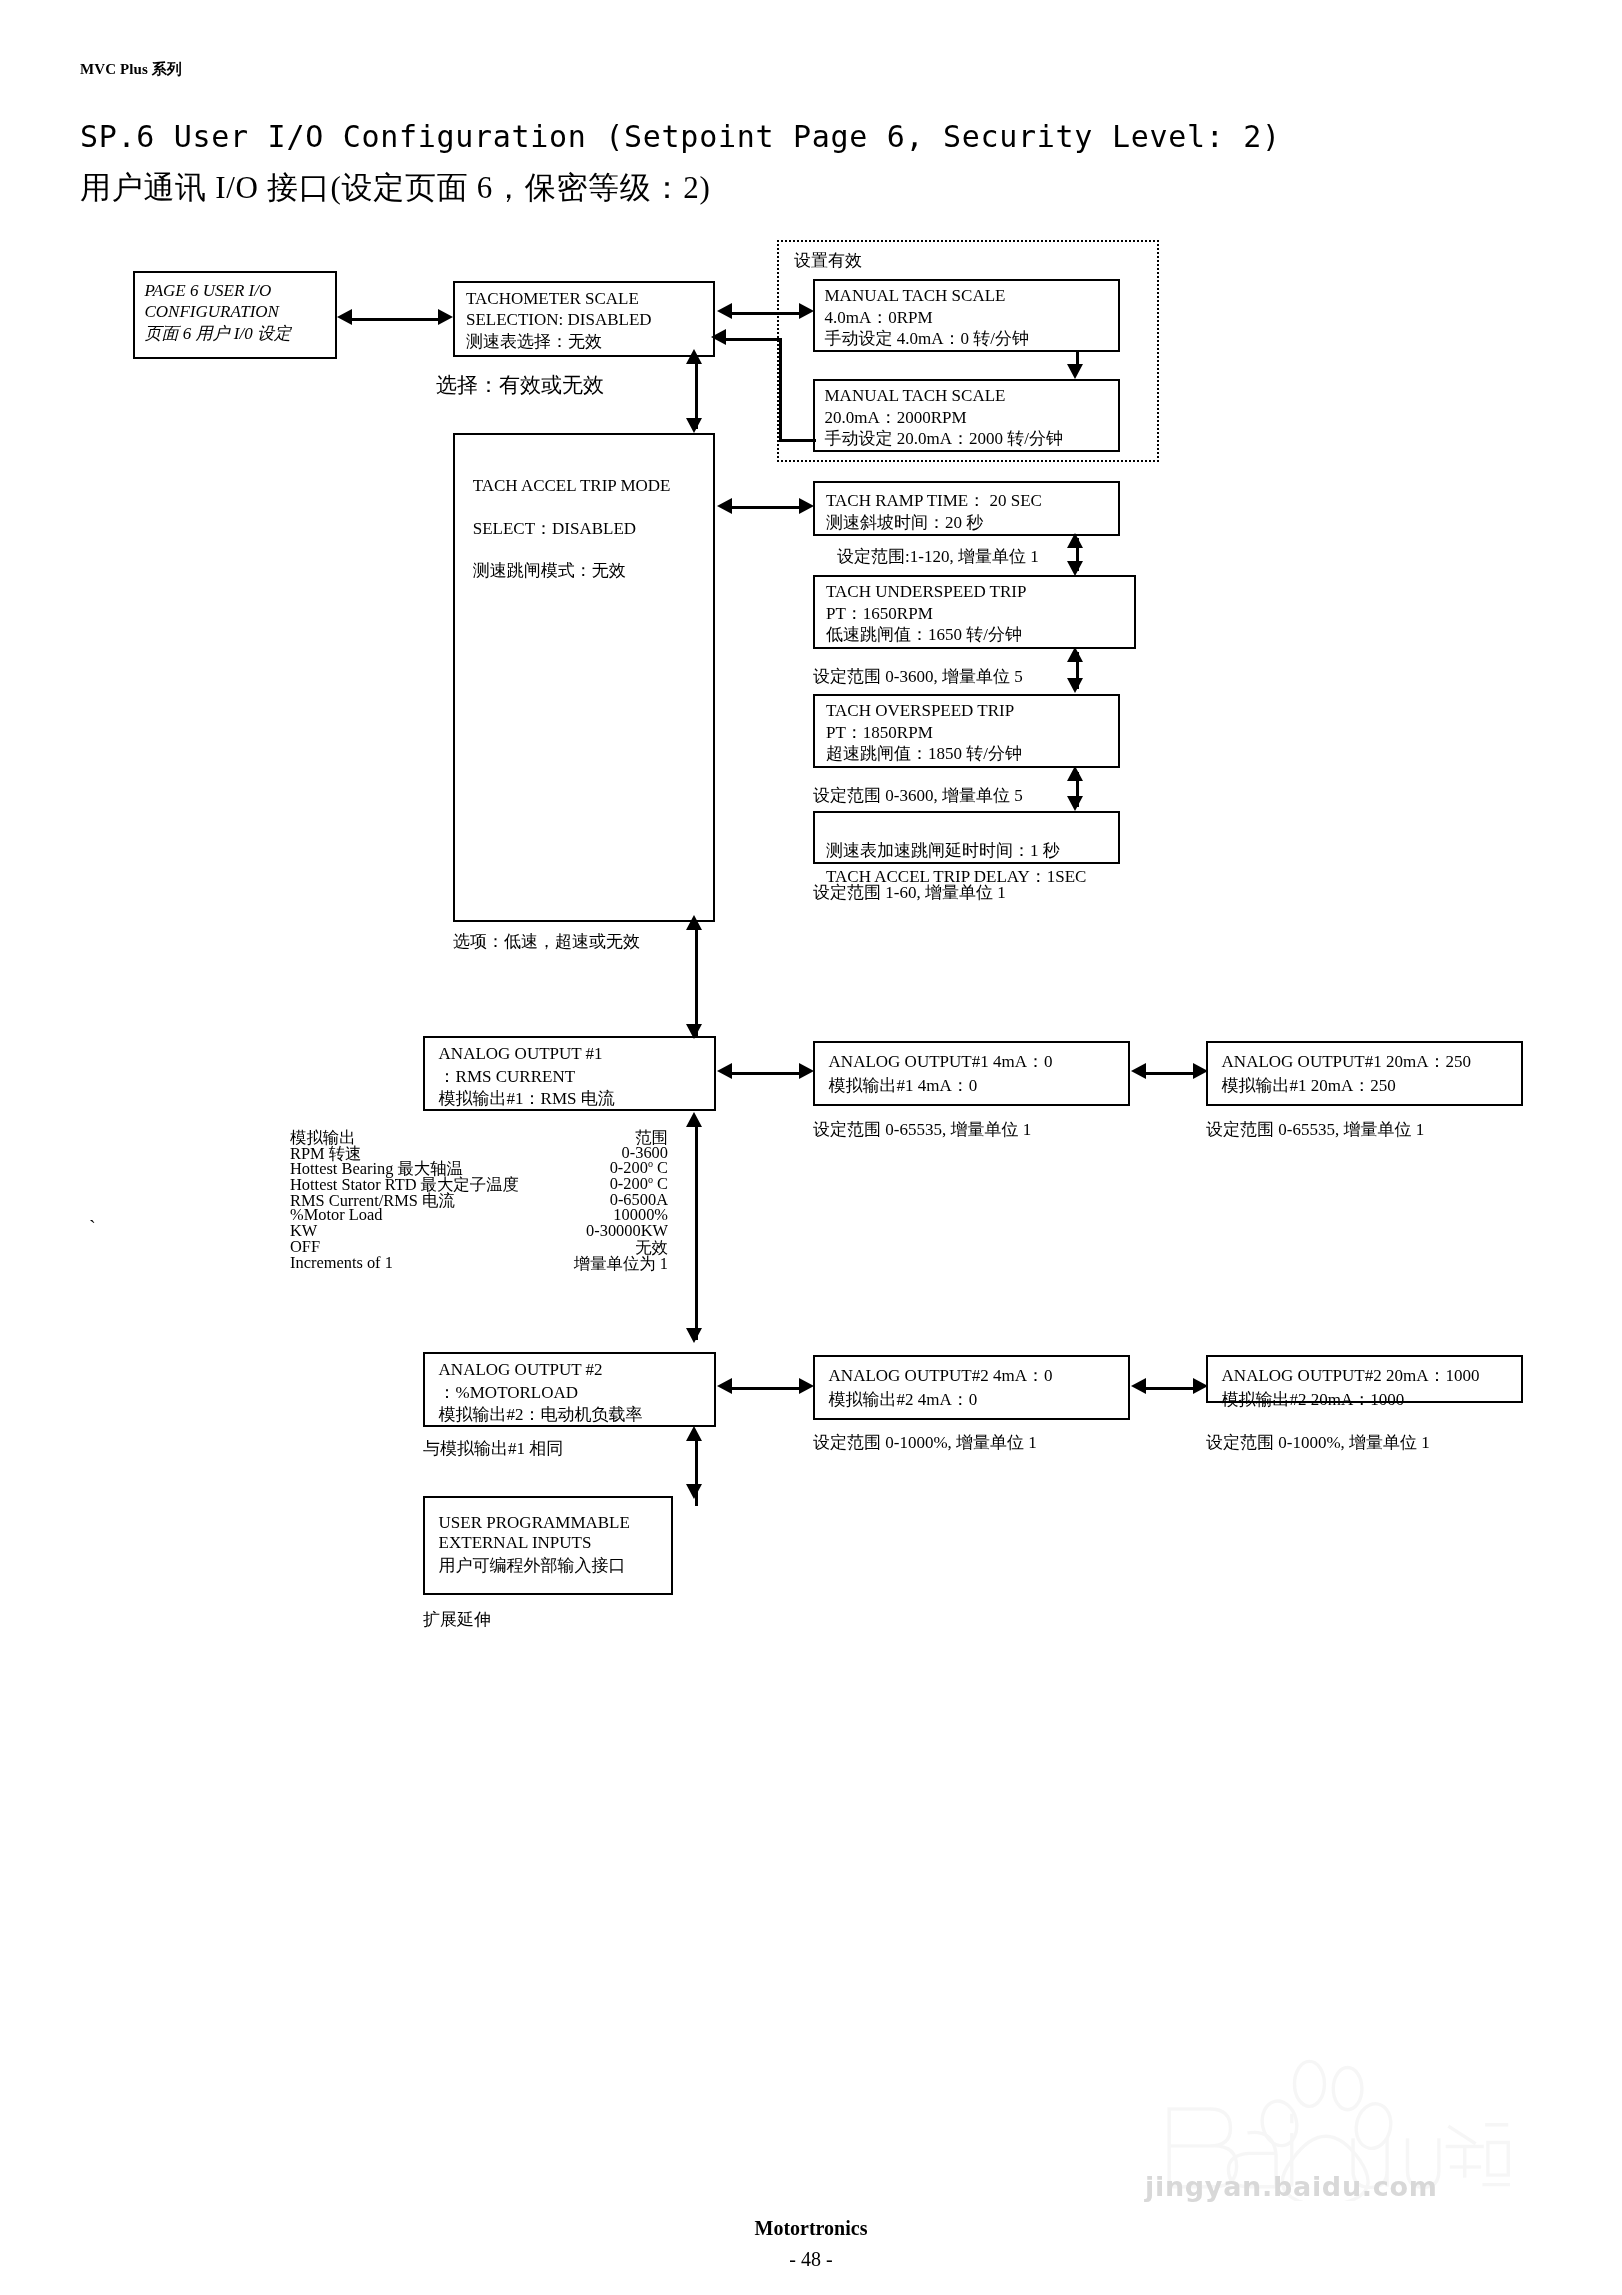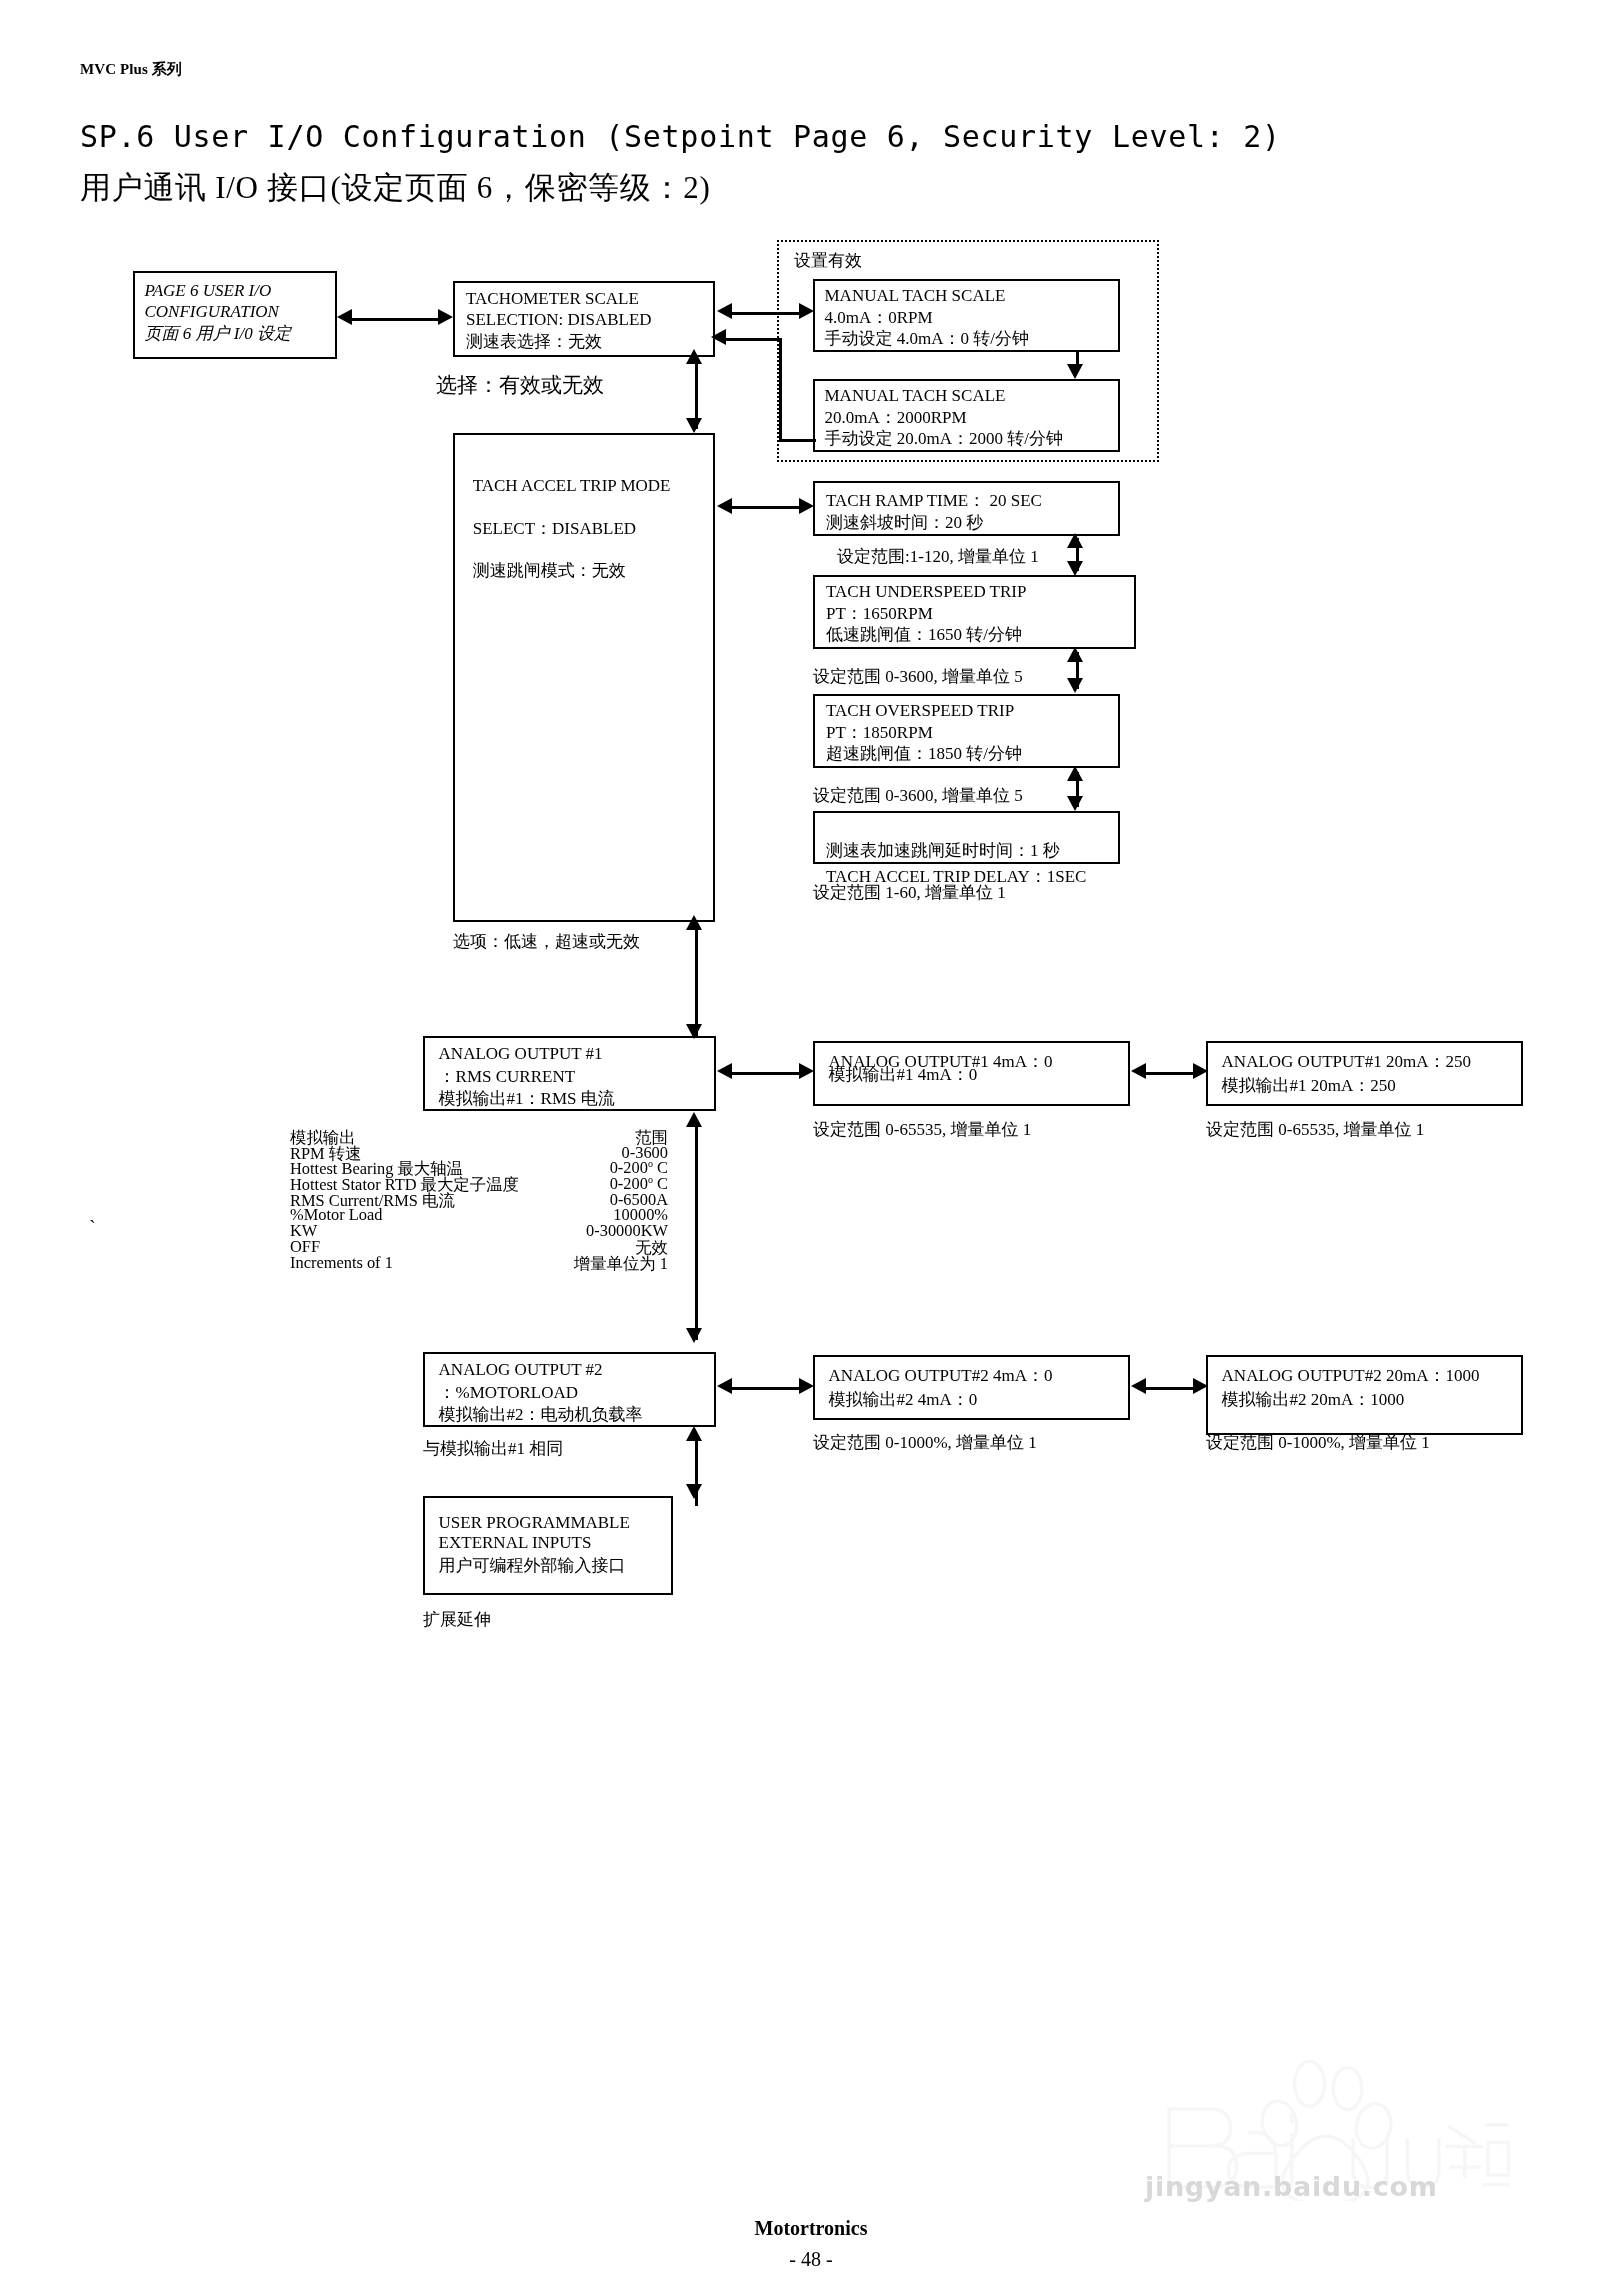--- a/index.html
+++ b/index.html
@@ -122,21 +122,21 @@
   <div class="t note" style="left:453px;top:930px;">选项：低速，超速或无效</div>
 
   <div class="box" style="left:423px;top:1036px;width:293px;height:75px;">
     <span class="bx-txt t-en" style="left:13.6px;top:5.5px;">ANALOG OUTPUT #1</span>
     <span class="bx-txt t-en" style="left:13.6px;top:27px;">：RMS CURRENT</span>
     <span class="bx-txt t-zh" style="left:13.6px;top:49px;">模拟输出#1：RMS 电流</span>
   </div>
 
   <div class="box" style="left:813px;top:1041px;width:317px;height:65px;">
     <span class="bx-txt t-en" style="left:13.6px;top:6.8px;">ANALOG OUTPUT#1 4mA：0</span>
-    <span class="bx-txt t-zh" style="left:13.6px;top:20px;">模拟输出#1    4mA：0</span>
+    <span class="bx-txt t-zh" style="left:13.6px;top:31px;">模拟输出#1    4mA：0</span>
   </div>
   <div class="t note" style="left:813px;top:1118px;">设定范围 0-65535, 增量单位 1</div>
 
   <div class="box" style="left:1206px;top:1041px;width:317px;height:65px;">
     <span class="bx-txt t-en" style="left:13.6px;top:6.8px;">ANALOG OUTPUT#1 20mA：250</span>
     <span class="bx-txt t-zh" style="left:13.6px;top:31px;">模拟输出#1  20mA：250</span>
   </div>
   <div class="t note" style="left:1206px;top:1118px;">设定范围 0-65535, 增量单位 1</div>
 
   <div id="ao-table">
@@ -186,21 +186,21 @@
     <span class="bx-txt t-zh" style="left:13.6px;top:49px;">模拟输出#2：电动机负载率</span>
   </div>
   <div class="t note" style="left:423px;top:1437px;">与模拟输出#1 相同</div>
 
   <div class="box" style="left:813px;top:1355px;width:317px;height:65px;">
     <span class="bx-txt t-en" style="left:13.6px;top:6.8px;">ANALOG OUTPUT#2 4mA：0</span>
     <span class="bx-txt t-zh" style="left:13.6px;top:31px;">模拟输出#2    4mA：0</span>
   </div>
   <div class="t note" style="left:813px;top:1431px;">设定范围 0-1000%, 增量单位 1</div>
 
-  <div class="box" style="left:1206px;top:1355px;width:317px;height:80px;">
+  <div class="box" style="left:1206px;top:1355px;width:317px;height:48px;">
     <span class="bx-txt t-en" style="left:13.6px;top:6.8px;">ANALOG OUTPUT#2 20mA：1000</span>
     <span class="bx-txt t-zh" style="left:13.6px;top:31px;">模拟输出#2  20mA：1000</span>
   </div>
   <div class="t note" style="left:1206px;top:1431px;">设定范围 0-1000%, 增量单位 1</div>
 
   <div class="box" style="left:423px;top:1496px;width:250px;height:99px;">
     <span class="bx-txt t-en" style="left:13.6px;top:15px;">USER PROGRAMMABLE</span>
     <span class="bx-txt t-en" style="left:13.6px;top:35px;">EXTERNAL INPUTS</span>
     <span class="bx-txt t-zh" style="left:13.6px;top:56px;">用户可编程外部输入接口</span>
   </div>

